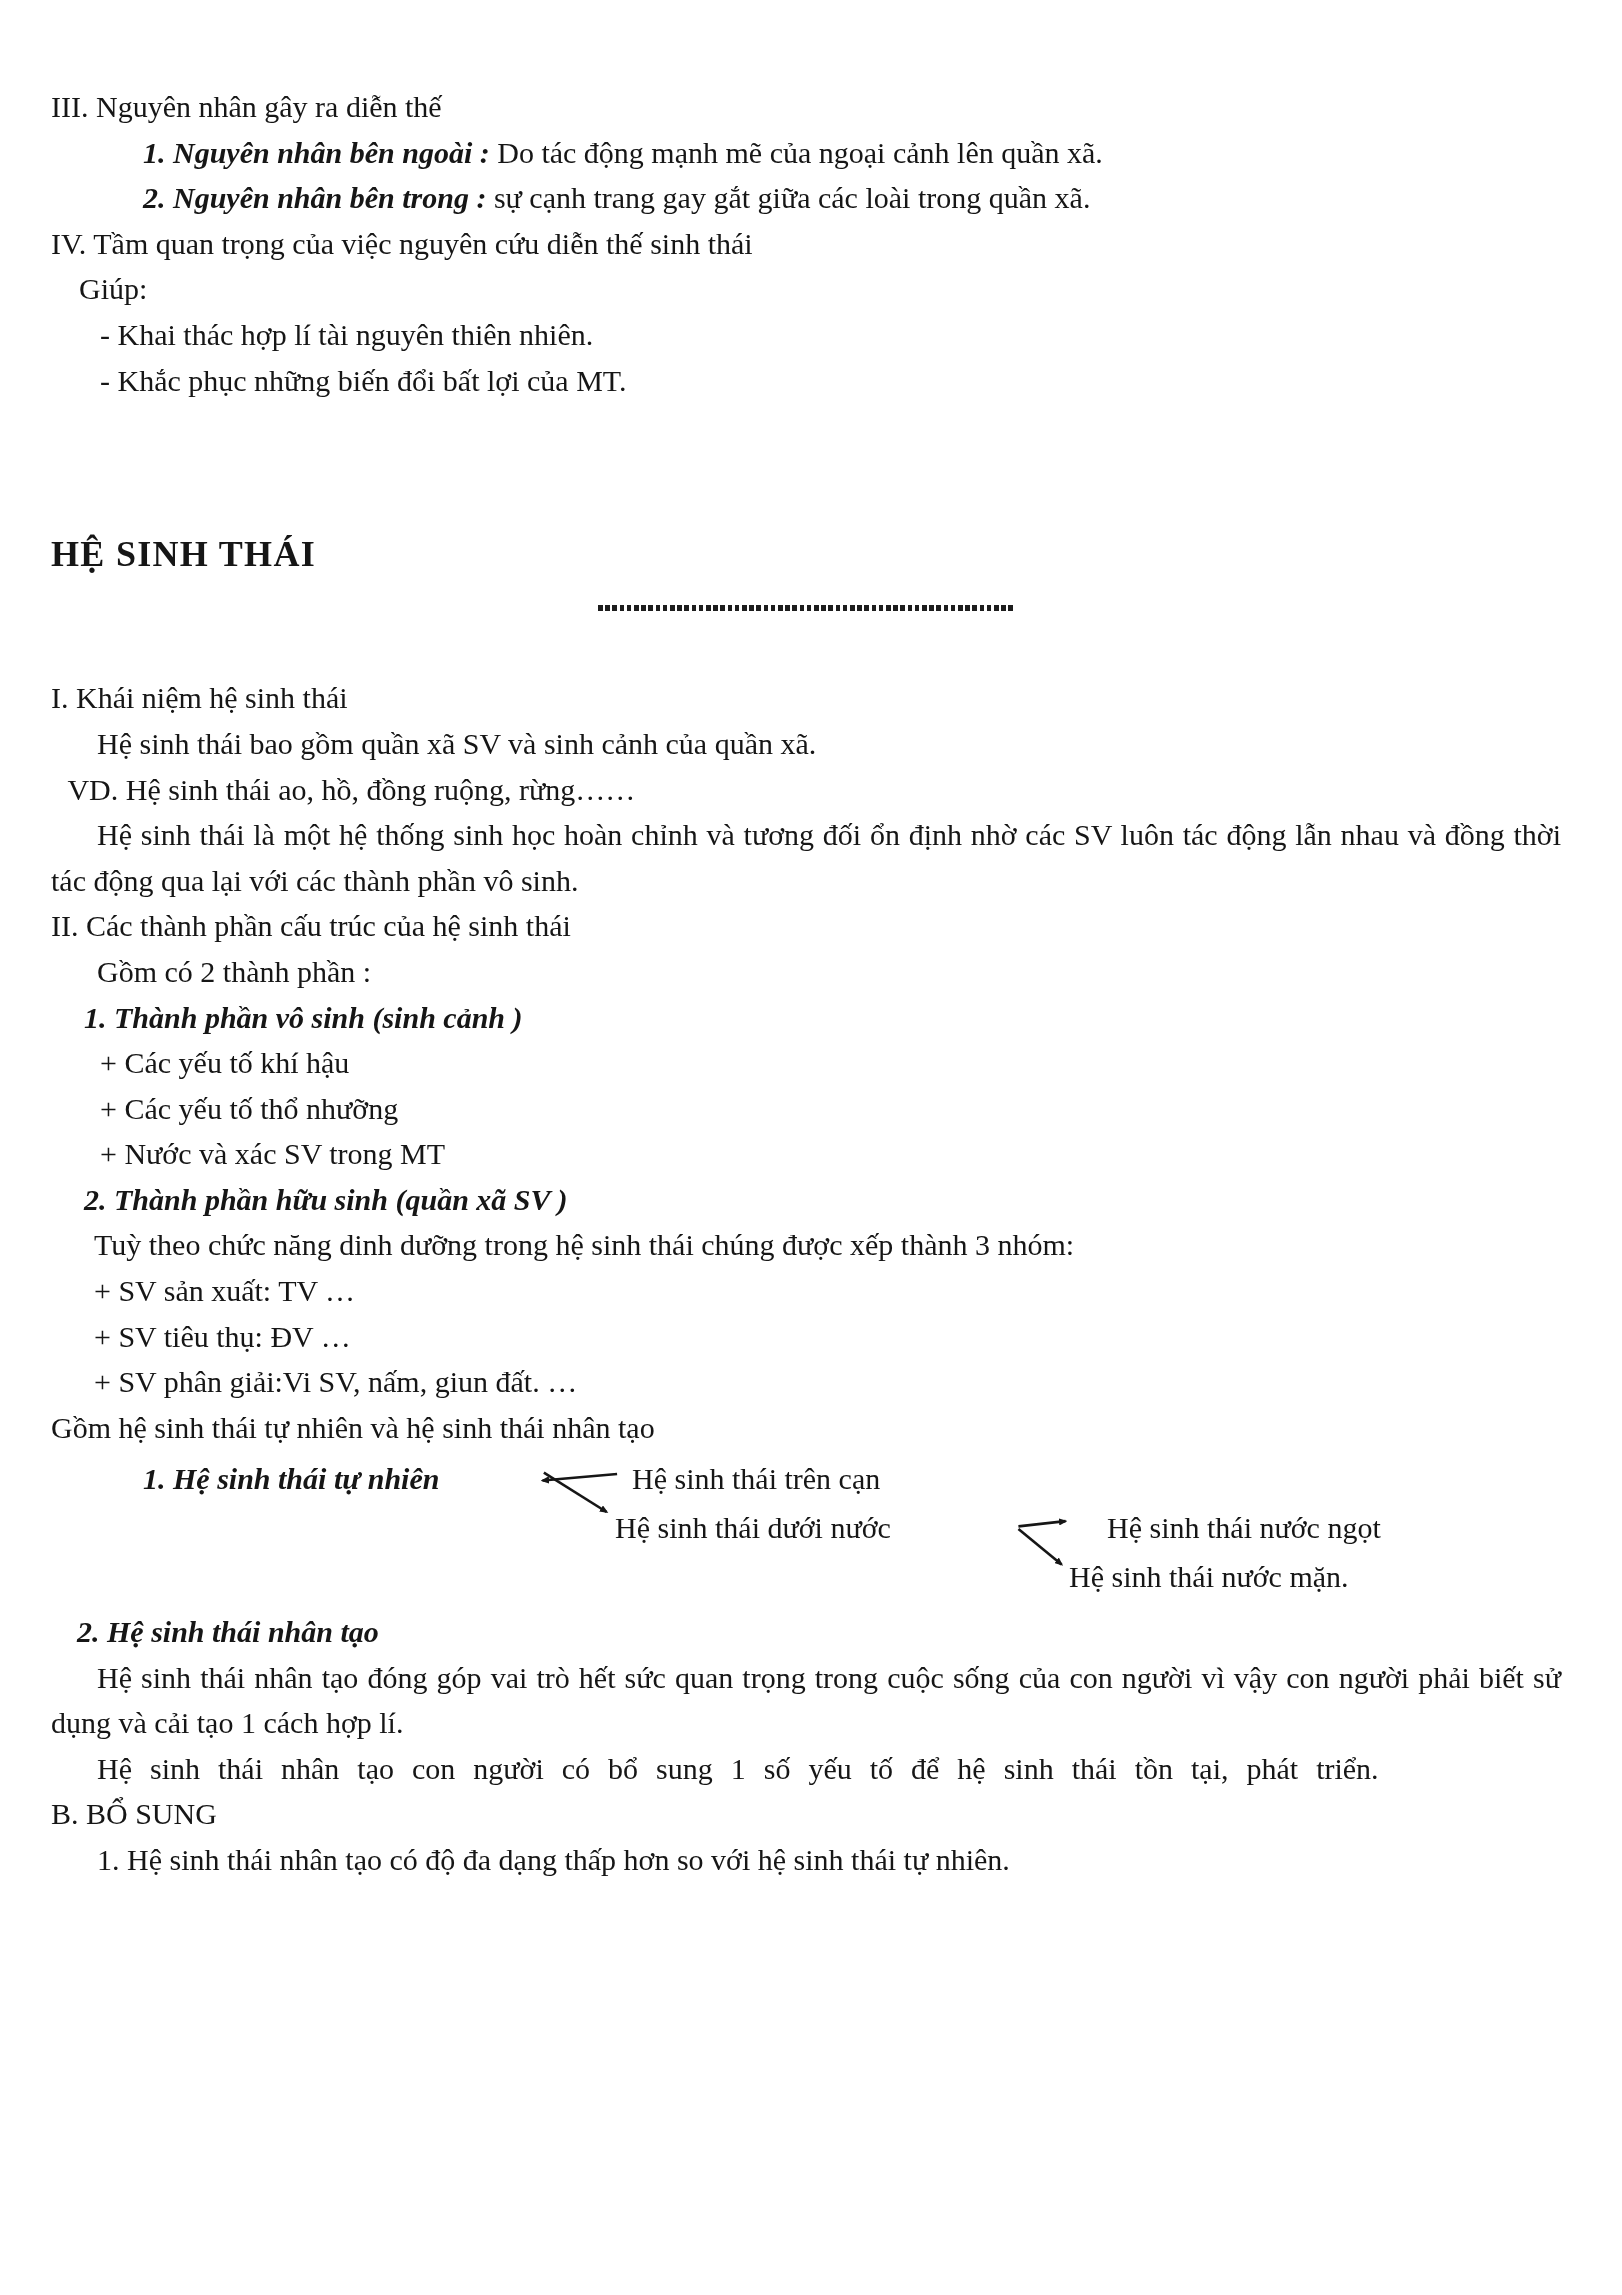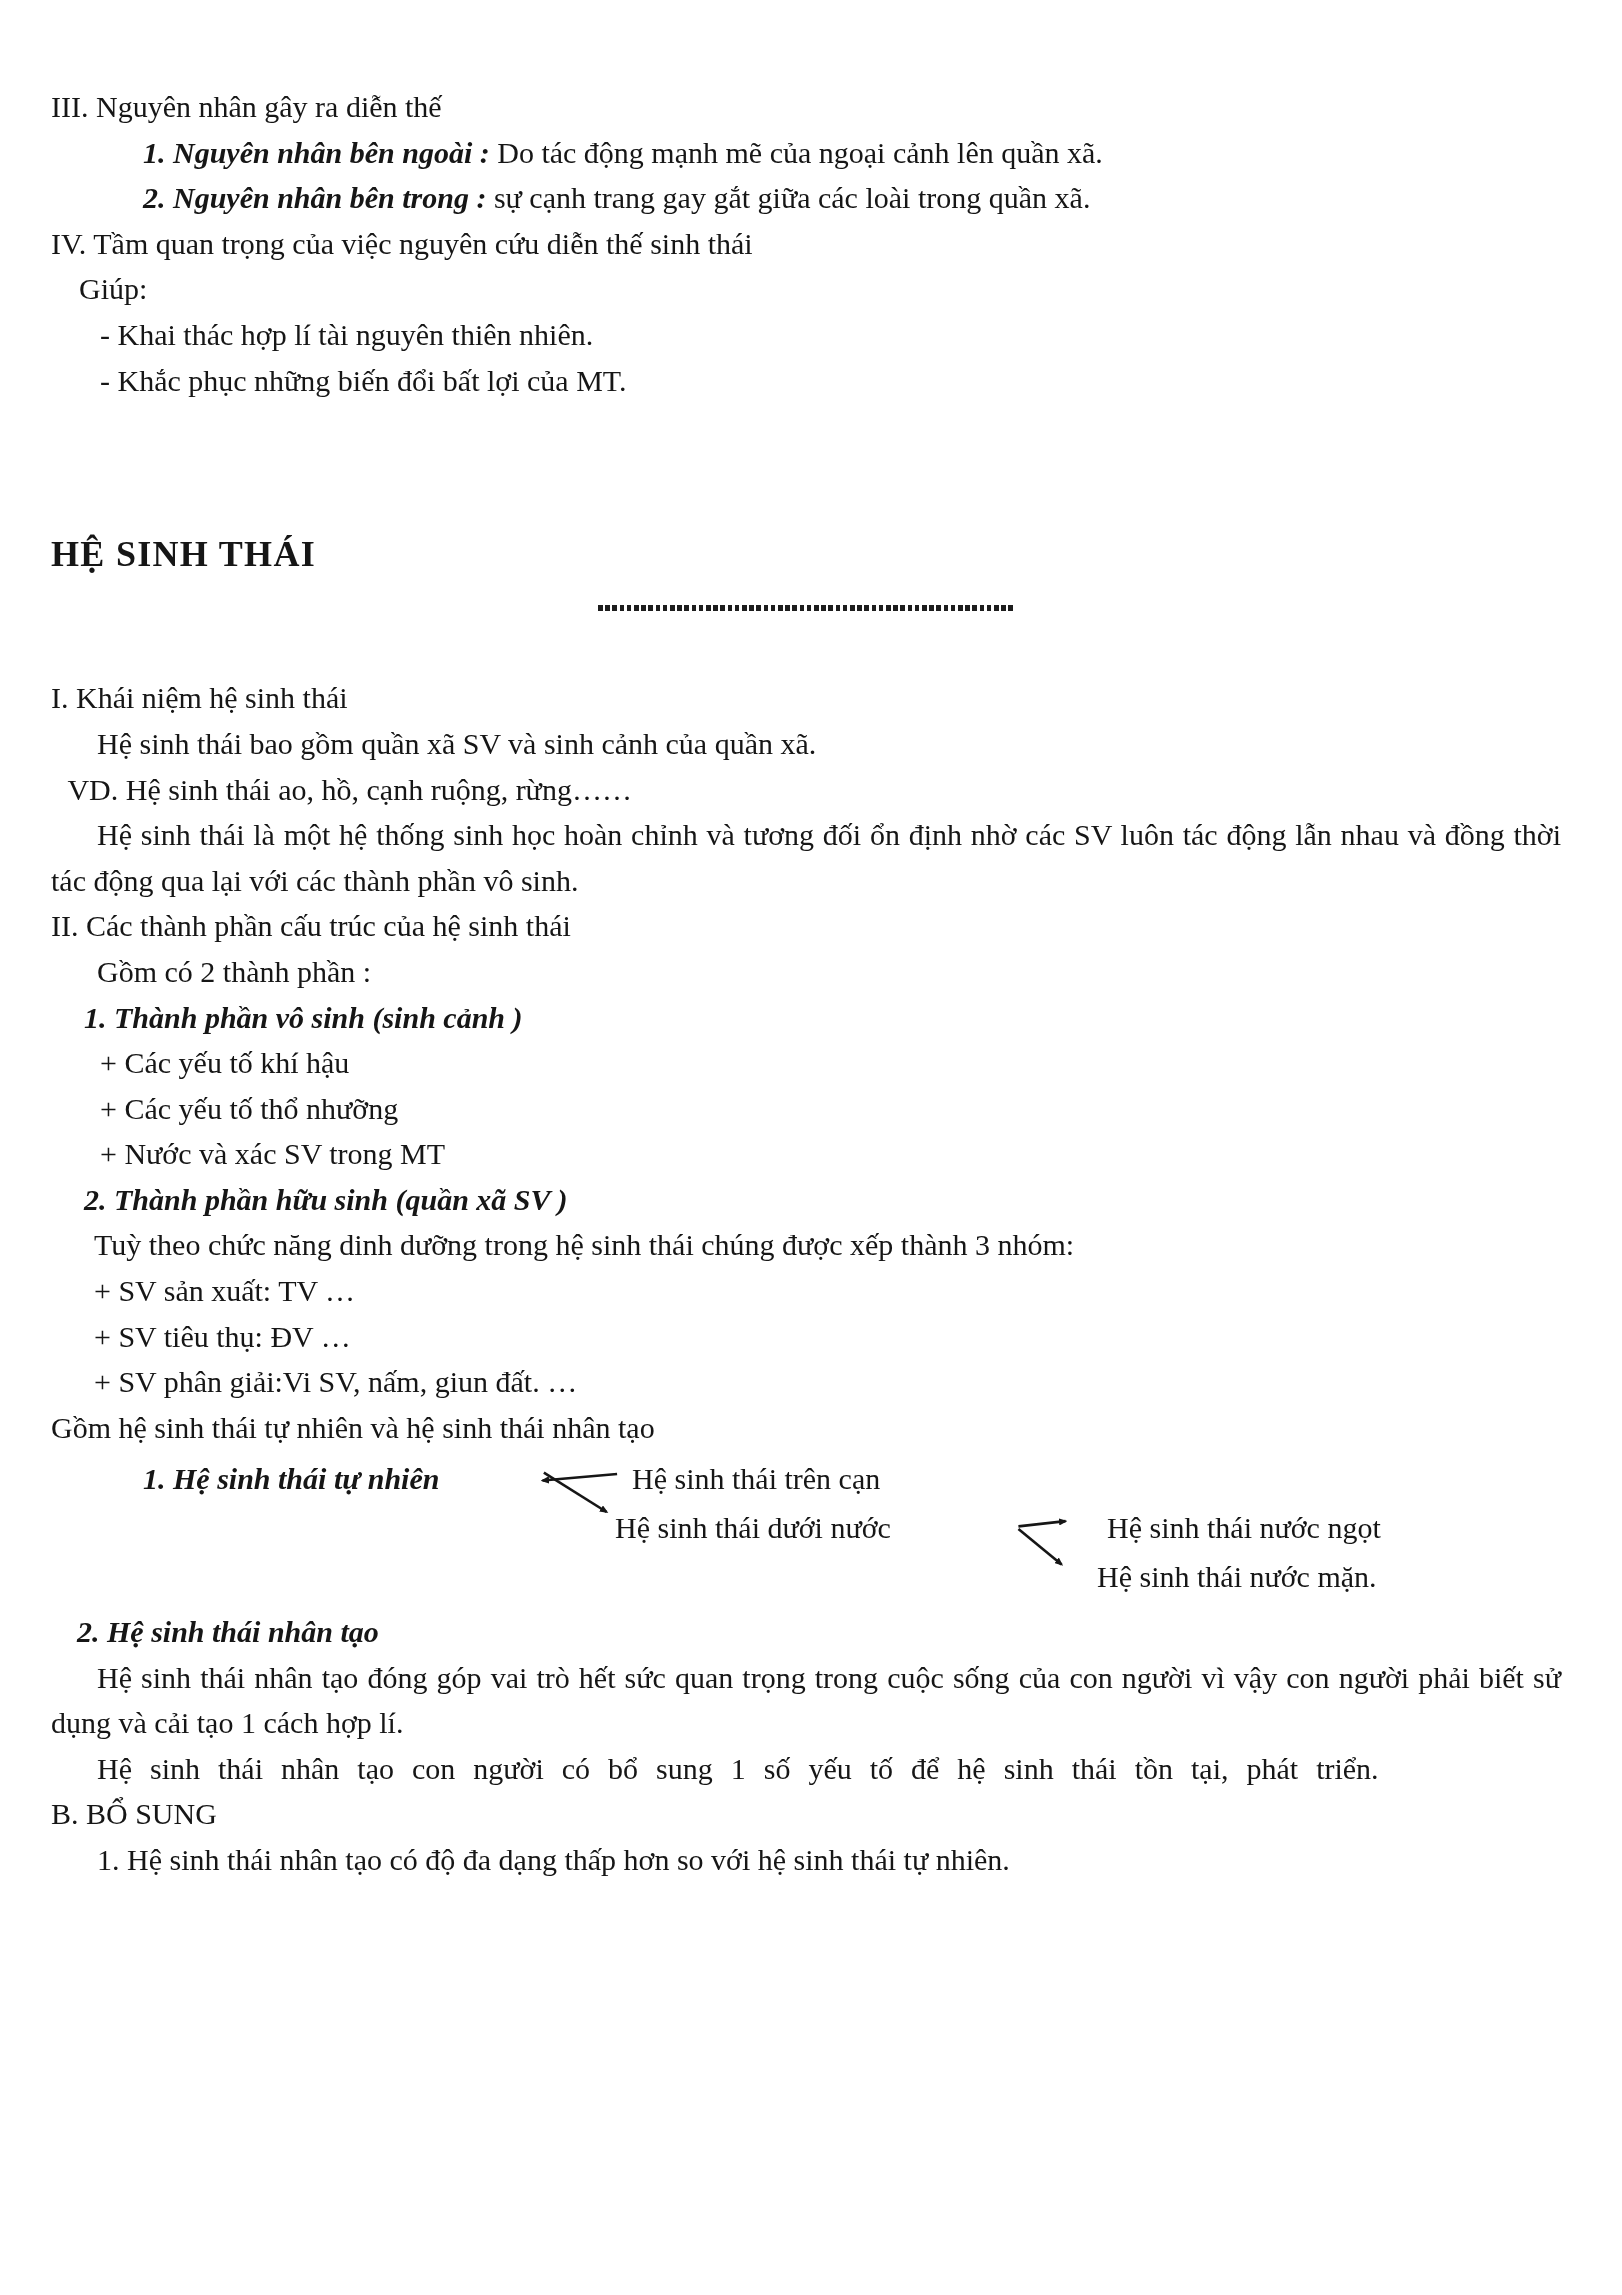--- a/index.html
+++ b/index.html
@@ -29,21 +29,21 @@
     width:416px; height:5.9px; margin:23.6px auto 64px;
     background: repeating-linear-gradient(90deg,#1d1d1d 0 4.6px, transparent 4.6px 7.2px);
   }
   .diagram { position:relative; height:156px; margin-top:2.6px; }
   .diagram span { position:absolute; white-space:nowrap; }
   .diagram svg { position:absolute; left:0; top:0; width:100%; height:100%; }
   .d-root  { left:92px;  top:2.6px; }
   .d-land  { left:581px;  top:2.6px; }
   .d-water { left:564px;  top:52px; }
   .d-fresh { left:1056px; top:52px; }
-  .d-salt  { left:1046px; top:101px; }
+  .d-salt  { left:1018px; top:101px; }
 </style>
 </head>
 <body>
 
 <div class="page">
 
   <p class="b">III.  Nguyên nhân gây ra diễn thế</p>
 
   <p class="ml140"><span class="bi">1. Nguyên nhân bên ngoài :</span><span> Do tác động mạnh mẽ của ngoại cảnh lên quần xã.</span></p>
 
@@ -52,21 +52,21 @@
   <p class="b">IV. Tầm quan trọng của việc nguyên cứu diễn thế sinh thái</p>
   <p class="ml43">Giúp:</p>
   <p class="ml75">- Khai thác hợp lí tài nguyên thiên nhiên.</p>
   <p class="ml75">- Khắc phục những biến đổi bất lợi của MT.</p>
 
   <p class="h-main">HỆ SINH THÁI</p>
   <div class="rule"></div>
 
   <p class="b">I. Khái niệm hệ sinh thái</p>
   <p class="ti">Hệ sinh thái bao gồm quần xã SV và sinh cảnh của quần xã.</p>
-  <p class="ml25">VD. Hệ sinh thái ao, hồ, cạnh ruộng, rừng……</p>
+  <p class="ml25">VD. Hệ sinh thái ao, hồ, đồng ruộng, rừng……</p>
   <p class="just">Hệ sinh thái là một hệ thống sinh học hoàn chỉnh và tương đối ổn định nhờ các SV luôn tác động lẫn nhau và đồng thời tác động qua lại với các thành phần vô sinh.</p>
 
   <p class="b">II. Các thành phần cấu trúc của hệ sinh thái</p>
   <p class="ti">Gồm có 2 thành phần :</p>
 
   <p class="bi ml50">1. Thành phần vô sinh (sinh cảnh )</p>
   <p class="ml75">+ Các yếu tố khí hậu</p>
   <p class="ml75">+ Các yếu tố thổ nhưỡng</p>
   <p class="ml75">+ Nước và xác SV trong MT</p>
 

